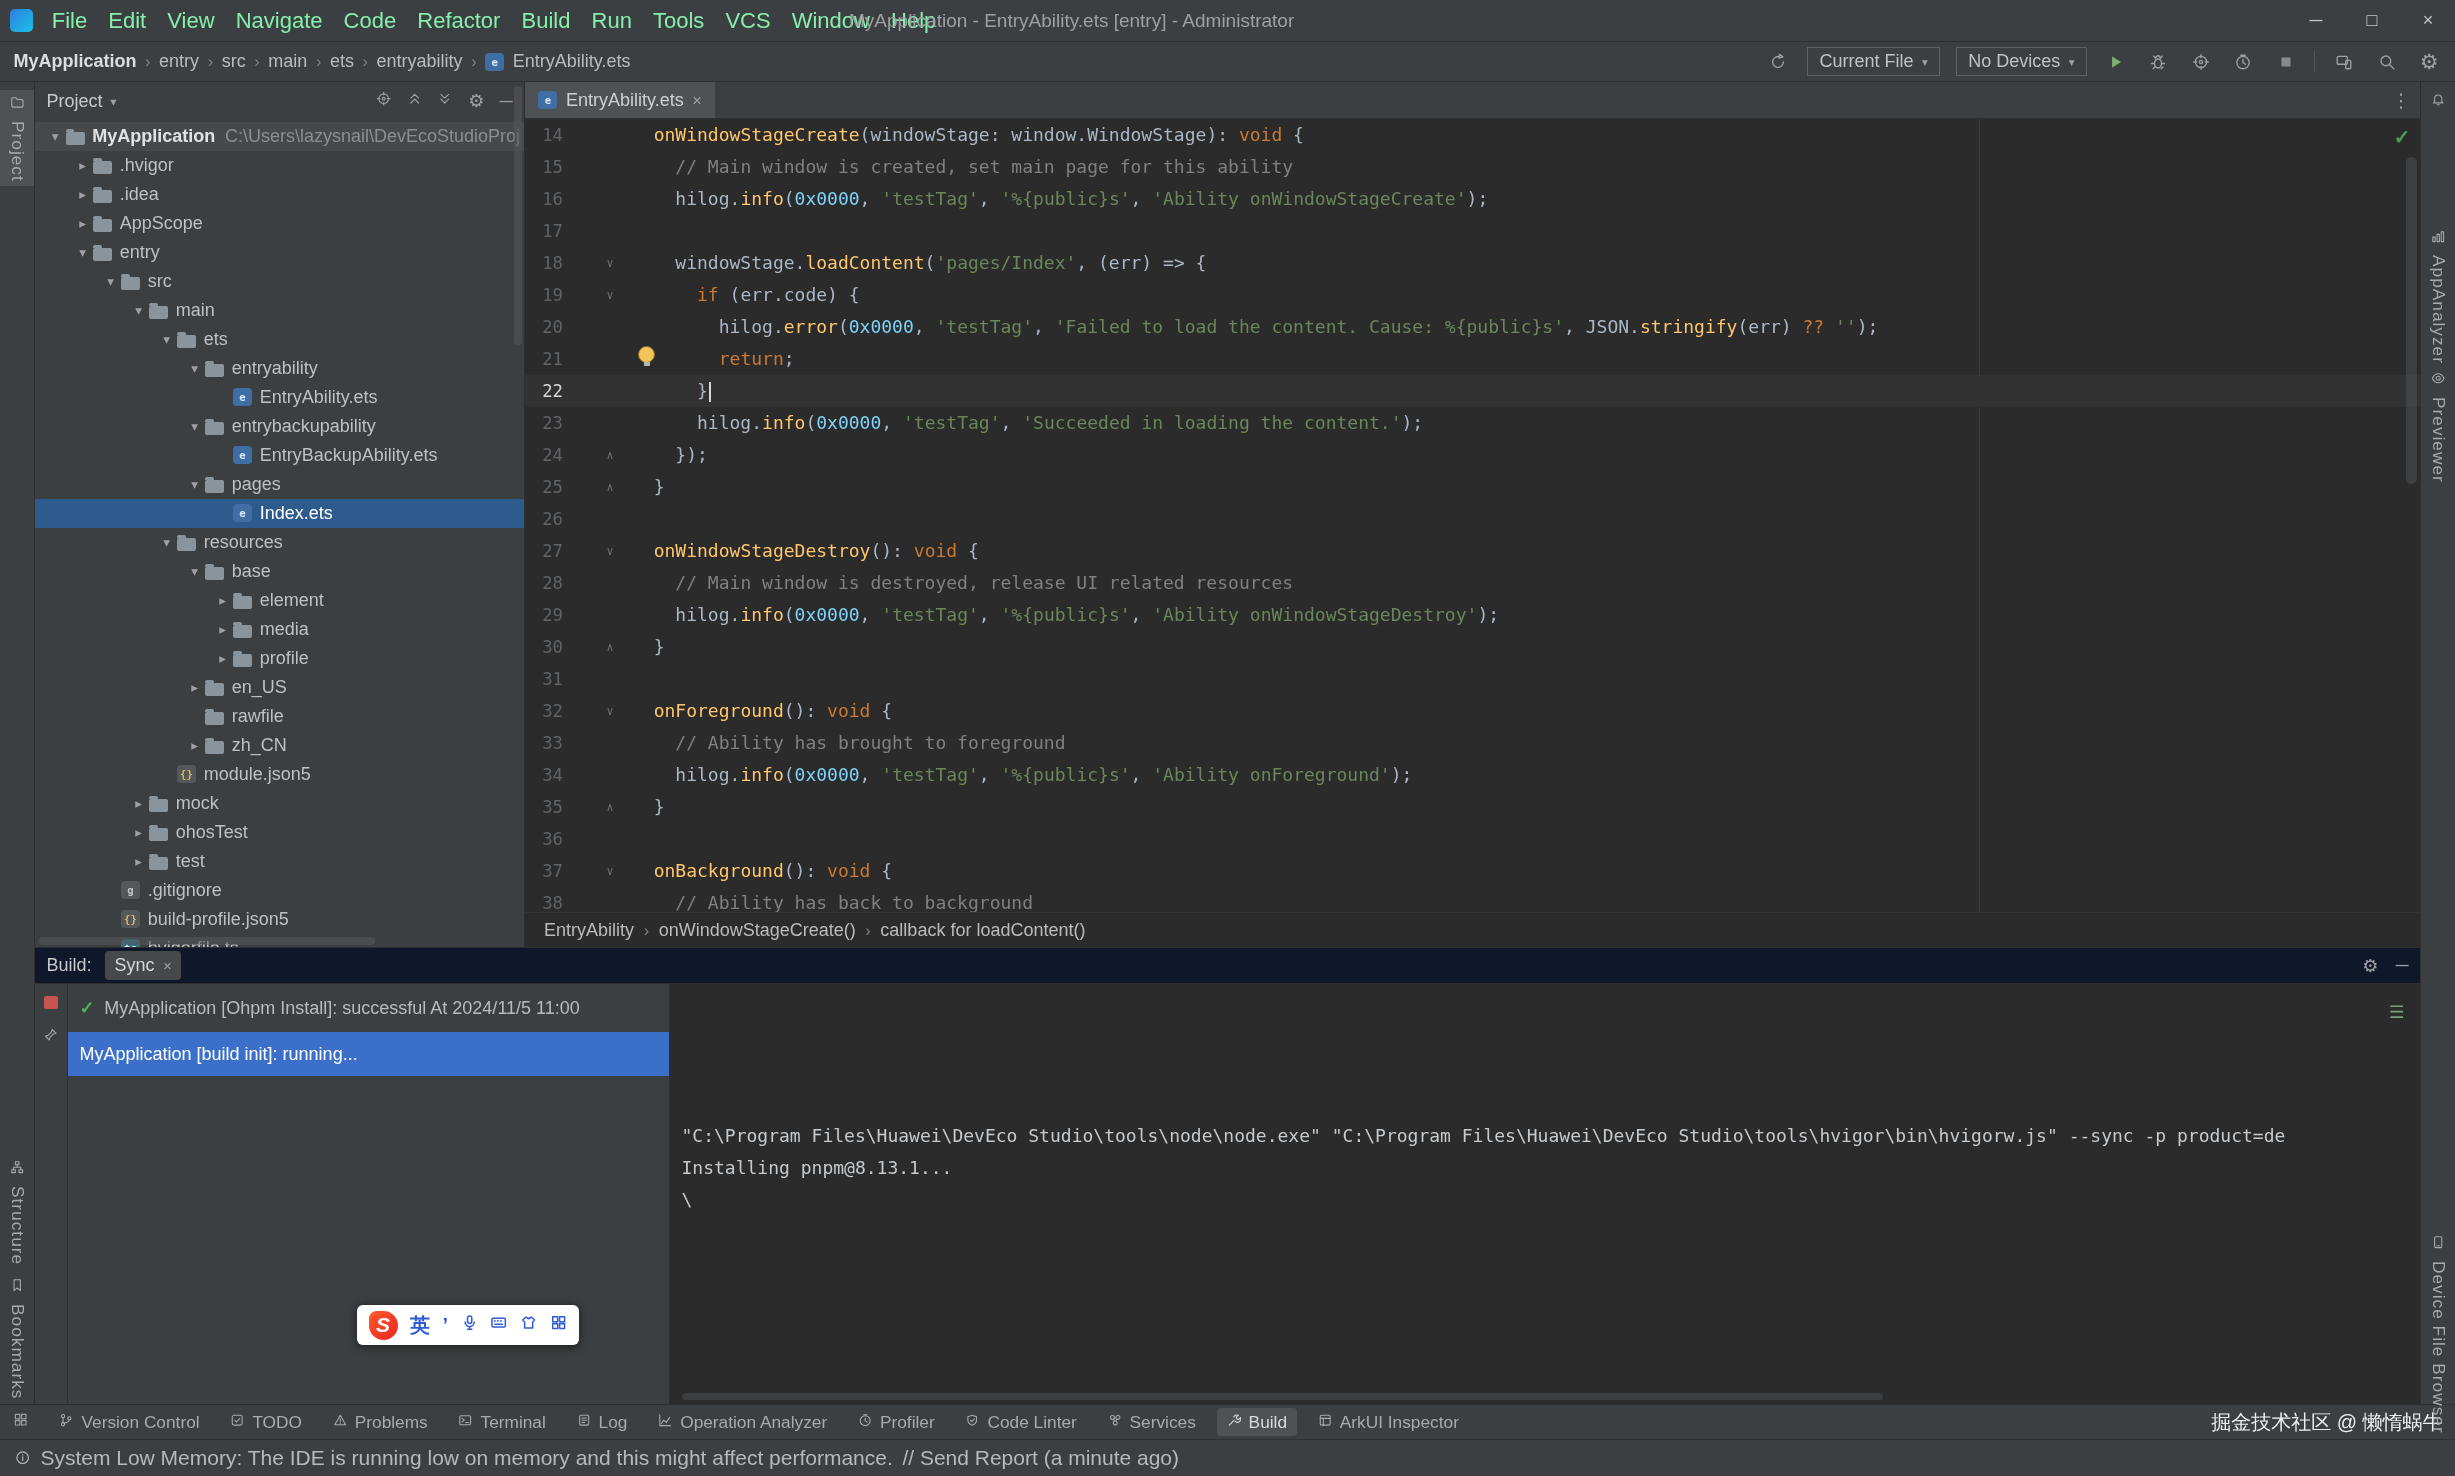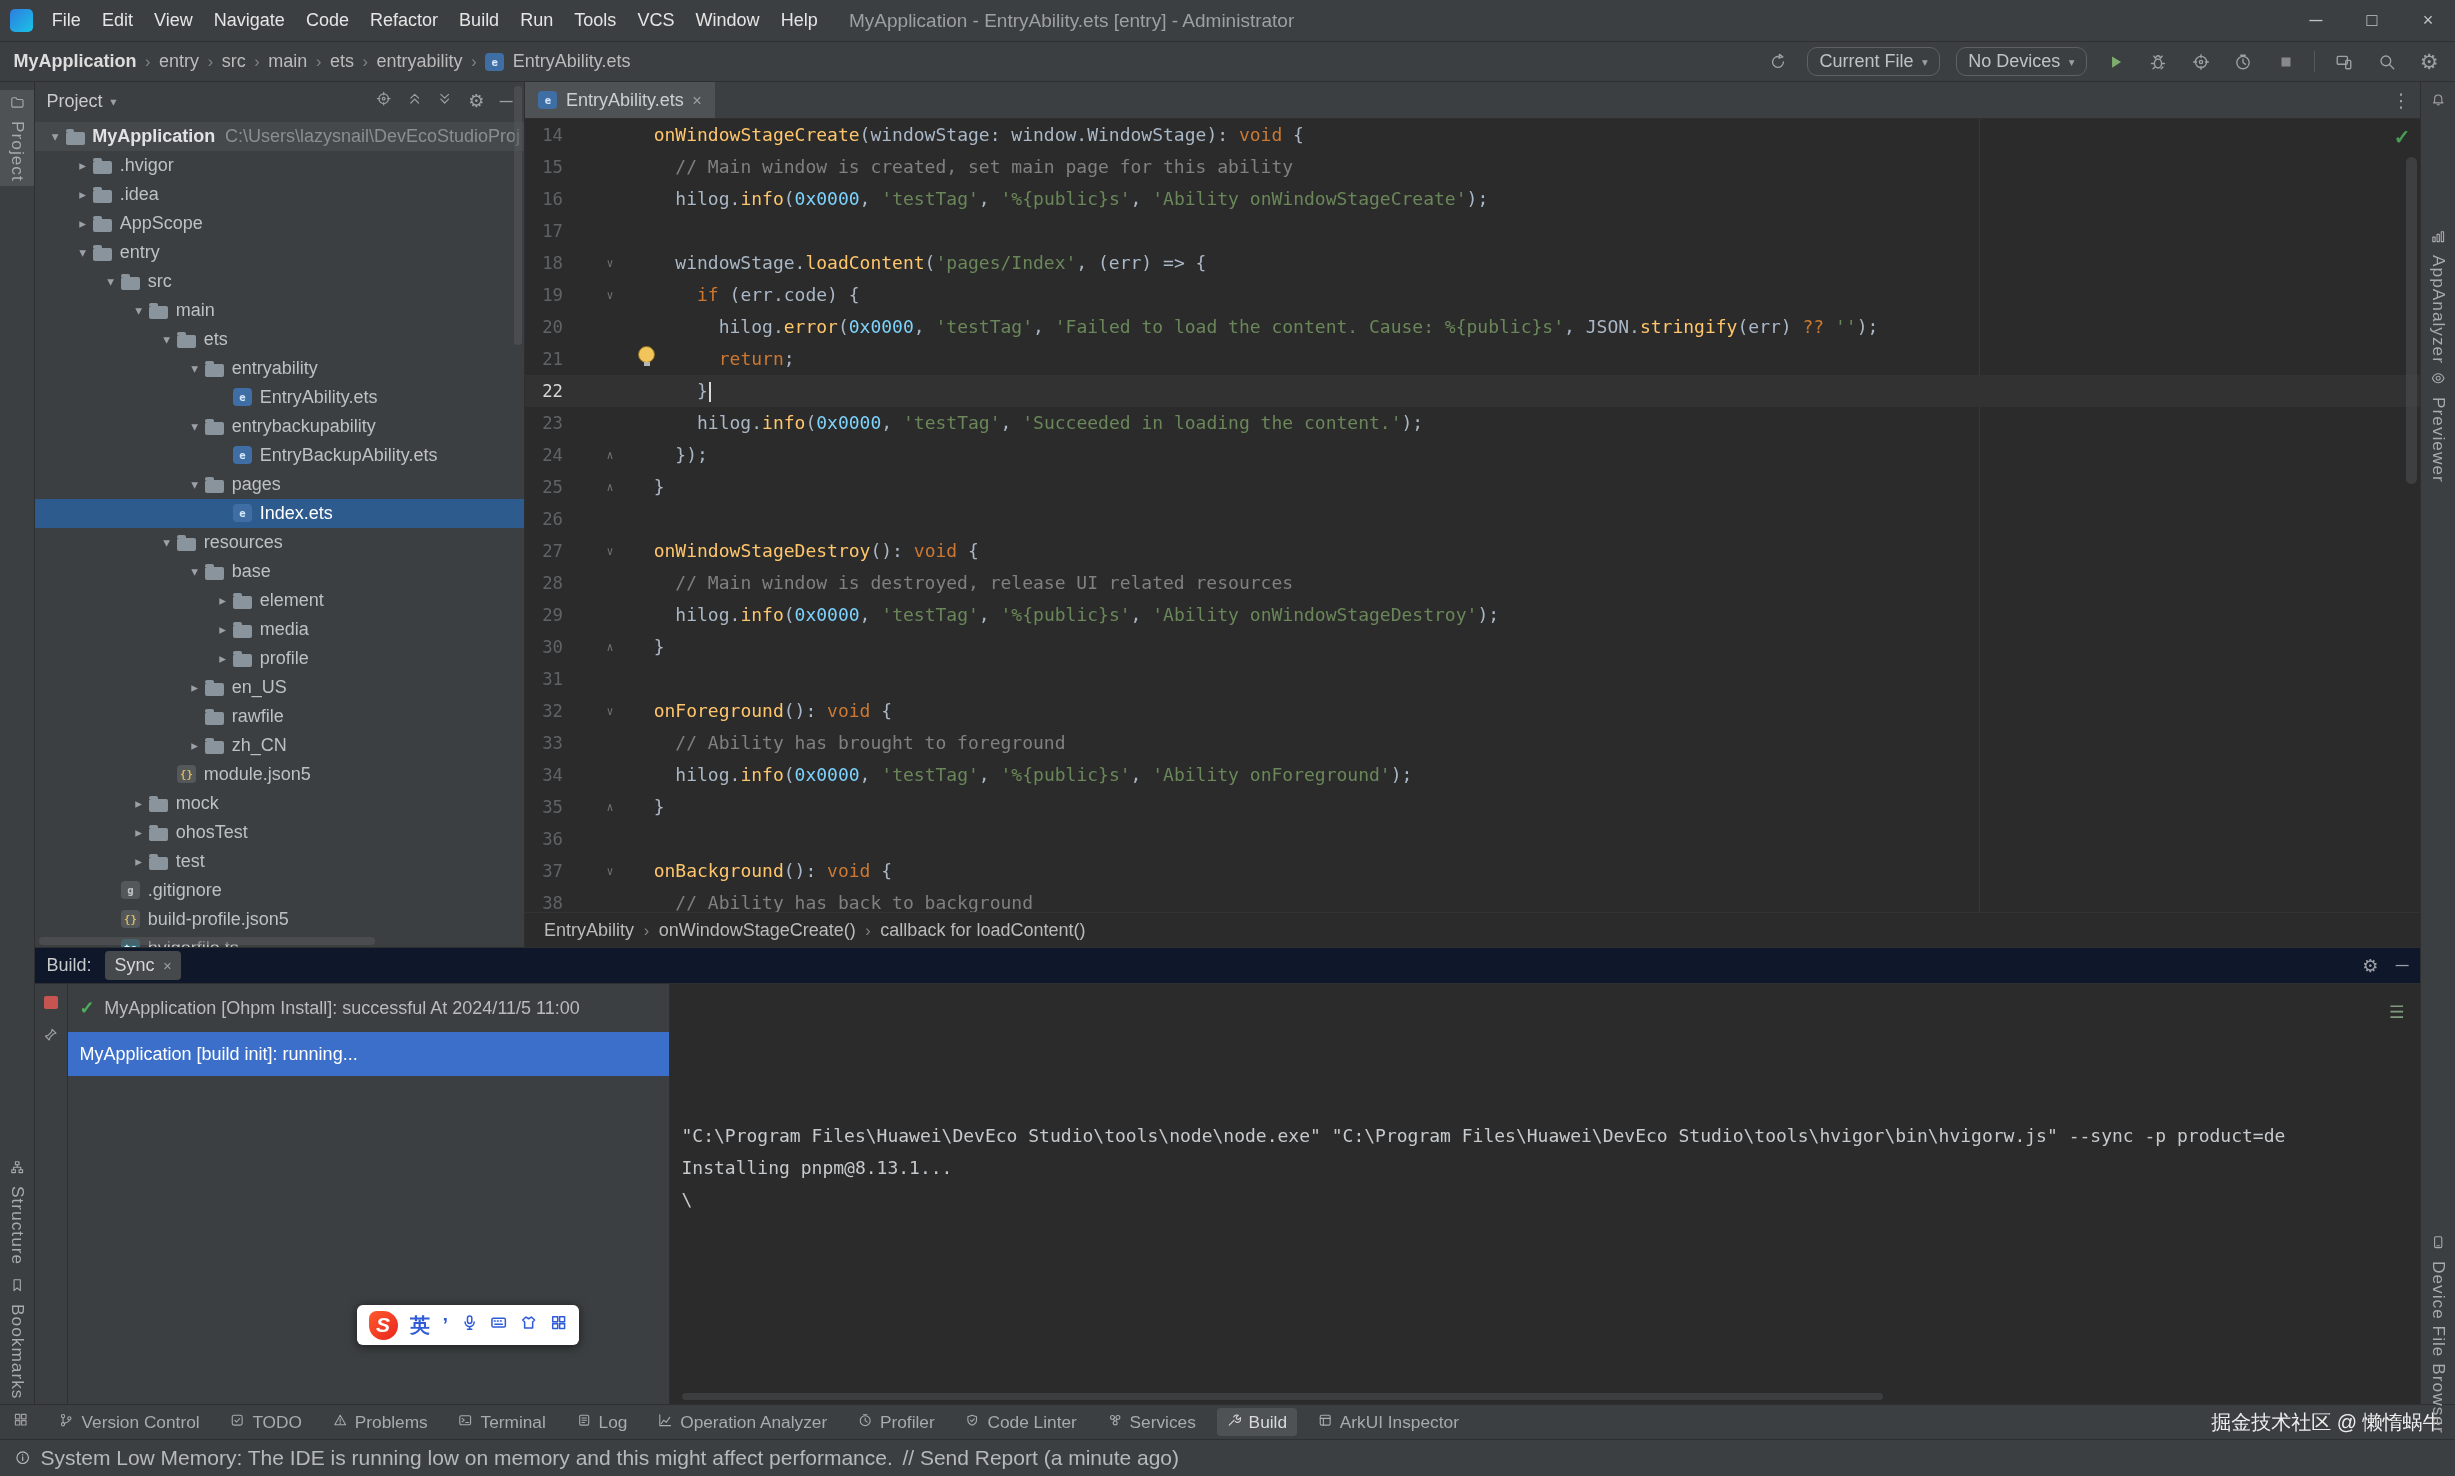--- a/index.html
+++ b/index.html
@@ -5,33 +5,33 @@
 *{margin:0;padding:0;box-sizing:border-box}
 html,body{background:#1e1f22}
 .app{position:relative;width:2456px;height:1477px;background:#3c3f41;color:#bbb;
   font-family:"Liberation Sans",sans-serif;font-size:18px;overflow:hidden;user-select:none}
 .ic{width:15.4px;height:15.4px;fill:none;stroke:currentColor;stroke-width:1.2;stroke-linecap:round;stroke-linejoin:round}
 
 
 .titlebar{height:42px;display:flex;align-items:center;background:#3c3f41;border-bottom:1px solid #2d2f30;padding-left:9.6px;position:relative}
 .logo{width:23px;height:23px;border-radius:4.8px;background:linear-gradient(135deg,#2e7de0,#19c3e6);margin-right:9.6px;flex:0 0 23px}
 .menus{display:flex;gap:1.9px}
-.menu-item{padding:4.8px 9.6px;border-radius:3.8px;color:#e5e5e5;font-size:18px}
+.menu-item{padding:4.8px 9.6px;border-radius:3.8px;color:#86efac;font-size:22px}
 .wintitle{position:absolute;left:849px;color:#9da0a2;font-size:19px;white-space:nowrap}
 .wincontrols{margin-left:auto;display:flex;height:42px}
 .wincontrols span{width:56px;height:42px;display:flex;align-items:center;justify-content:center;color:#c2c5c7;font-size:18px}
 
 
 .navbar{height:40px;display:flex;align-items:center;border-bottom:1px solid #2d2f30;padding:0 13.4px;background:#3c3f41}
 .crumbs{display:flex;align-items:center;gap:8.6px;white-space:nowrap}
 .crumb{color:#bbb}
 .crumb.bold{color:#ddd;font-weight:bold}
 .crumb-sep{color:#7f8487;font-size:16.3px}
 .nav-right{margin-left:auto;display:flex;align-items:center;gap:15.4px}
-.btn{display:flex;align-items:center;gap:8.6px;border:1px solid #5e6062;border-radius:10px;height:29px;padding:0 11.5px;color:#c0c3c5}
+.btn{display:flex;align-items:center;gap:8.6px;border:1px solid #5e6062;border-radius:0;height:29px;padding:0 11.5px;color:#c0c3c5}
 .btn .dd{font-size:11.5px;color:#9da0a2}
 .nicon{width:27px;height:27px;display:flex;align-items:center;justify-content:center;color:#9da0a6}
 .nicon .ic{width:18px;height:18px}
 .gear-txt{font-size:21px;color:#9da0a6;line-height:1}
 .nav-sep{width:1px;height:21px;background:#55585a}
 
 
 .content{display:flex;height:1322px}
 .stripe{background:#3c3f41;position:relative;flex:0 0 auto}
 .stripe-left{width:35px;border-right:1px solid #2d2f30}

